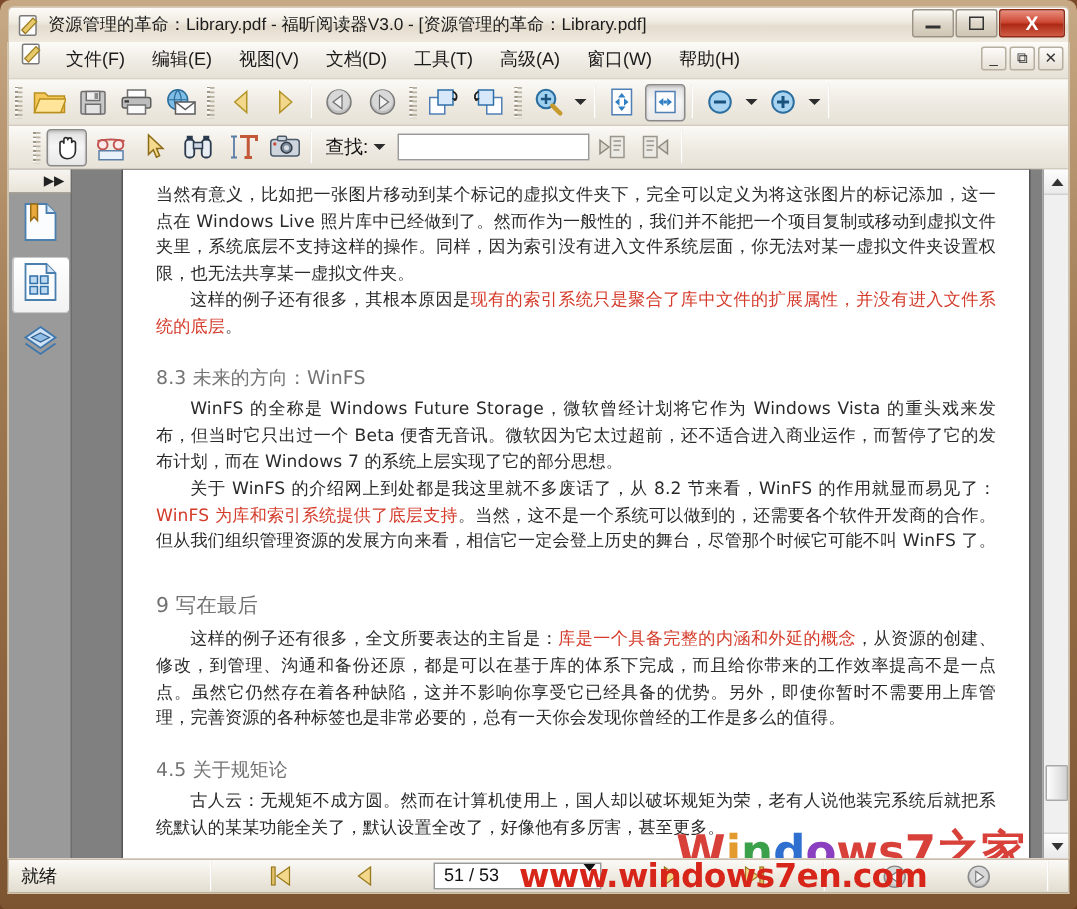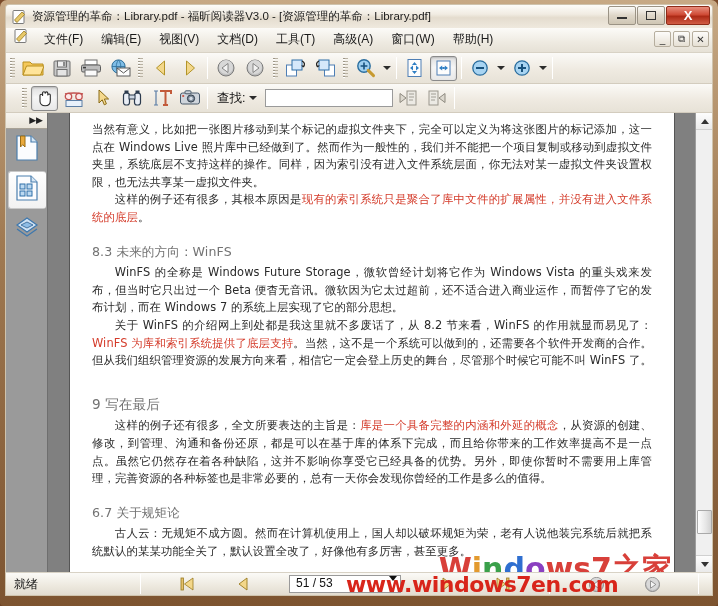--- a/index.html
+++ b/index.html
@@ -169,21 +169,21 @@
     border:1px solid #c8c8c8; border-right:none;
   }
 
   
   #pagewrap {
     flex: 1; height: 100%; position: relative; overflow: hidden;
     background: #808080;
     padding-left: 1px;
   }
   #page {
-    position: absolute; left: 22px; top: 0px;
+    position: absolute; left: 34px; top: 0px;
     width: 604px; height: 473px;
     background: #ffffff;
     box-shadow: 0 0 0 1px #555;
     overflow: hidden;
   }
   .doc-body { padding: 8px 22px 0 22px; }
   .para, .head {
     font-family: "DejaVu Sans", "Liberation Sans", sans-serif;
     color: #2a2a2a;
     font-size: 11.4px;
@@ -567,21 +567,21 @@
       <div id="pagewrap">
         <div id="page">
           <div class="doc-body">
             <p class="para noindent"><span>当然有意义，比如把一张图片移动到某个标记的虚拟文件夹下，完全可以定义为将这张图片的标记添加，这一点在 Windows Live 照片库中已经做到了。然而作为一般性的，我们并不能把一个项目复制或移动到虚拟文件夹里，系统底层不支持这样的操作。同样，因为索引没有进入文件系统层面，你无法对某一虚拟文件夹设置权限，也无法共享某一虚拟文件夹。</span></p>
             <p class="para"><span>这样的例子还有很多，其根本原因是</span><span class="red">现有的索引系统只是聚合了库中文件的扩展属性，并没有进入文件系统的底层</span><span>。</span></p>
             <h3 class="head"><span>8.3 未来的方向：WinFS</span></h3>
             <p class="para"><span>WinFS 的全称是 Windows Future Storage，微软曾经计划将它作为 Windows Vista 的重头戏来发布，但当时它只出过一个 Beta 便杳无音讯。微软因为它太过超前，还不适合进入商业运作，而暂停了它的发布计划，而在 Windows 7 的系统上层实现了它的部分思想。</span></p>
             <p class="para"><span>关于 WinFS 的介绍网上到处都是我这里就不多废话了，从 8.2 节来看，WinFS 的作用就显而易见了：</span><span class="red">WinFS 为库和索引系统提供了底层支持</span><span>。当然，这不是一个系统可以做到的，还需要各个软件开发商的合作。但从我们组织管理资源的发展方向来看，相信它一定会登上历史的舞台，尽管那个时候它可能不叫 WinFS 了。</span></p>
             <h2 class="head big"><span>9 写在最后</span></h2>
             <p class="para"><span>这样的例子还有很多，全文所要表达的主旨是：</span><span class="red">库是一个具备完整的内涵和外延的概念</span><span>，从资源的创建、修改，到管理、沟通和备份还原，都是可以在基于库的体系下完成，而且给你带来的工作效率提高不是一点点。虽然它仍然存在着各种缺陷，这并不影响你享受它已经具备的优势。另外，即使你暂时不需要用上库管理，完善资源的各种标签也是非常必要的，总有一天你会发现你曾经的工作是多么的值得。</span></p>
-            <h3 class="head"><span>6.7 关于规矩论</span></h3>
+            <h3 class="head"><span>4.5 关于规矩论</span></h3>
             <p class="para"><span>古人云：无规矩不成方圆。然而在计算机使用上，国人却以破坏规矩为荣，老有人说他装完系统后就把系统默认的某某功能全关了，默认设置全改了，好像他有多厉害，甚至更多。</span></p>
           </div>
           <div id="wm-big">
             <span>W</span><span>i</span><span>n</span><span>d</span><span>o</span><span>ws7之家</span>
           </div>
         </div>
       </div>
 
       <div id="vscroll">
         <div class="sb-arrow top"></div>

